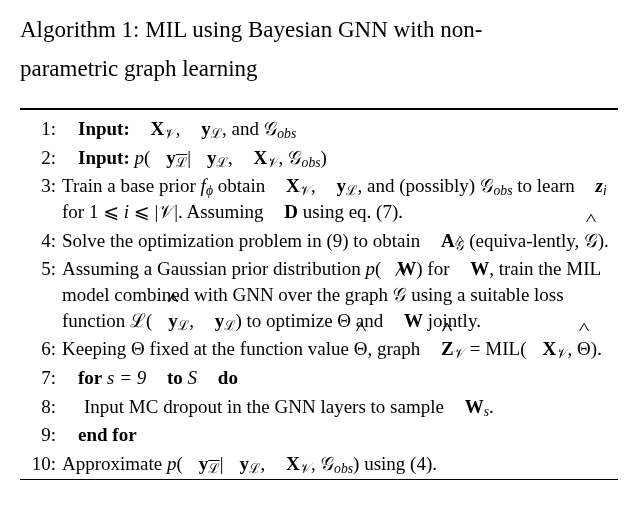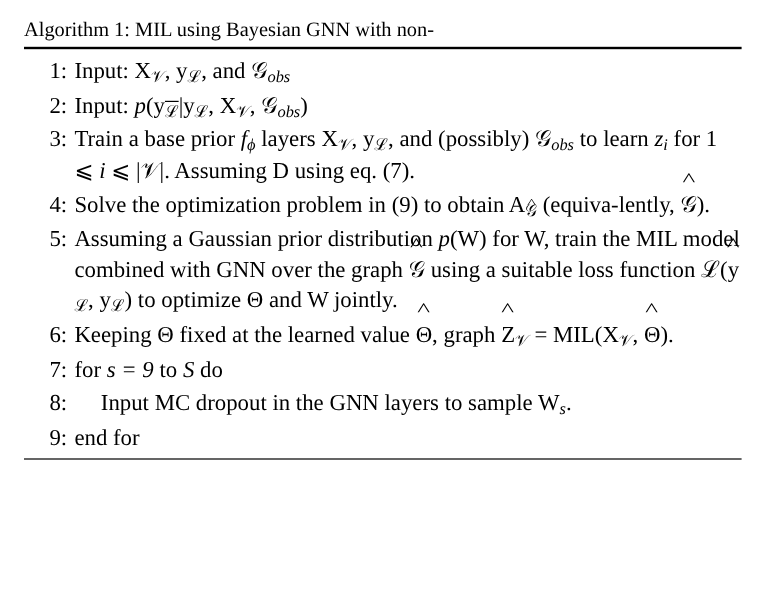--- a/index.html
+++ b/index.html
@@ -15,23 +15,23 @@
     box-sizing: border-box;
     padding: 14px 22px 14px 20px;
     background: #fff;
     font-size: 19px;
     line-height: 1.35;
   }
   .algo-title {
     display: flex;
     flex-wrap: wrap;
     gap: 0.35em;
-    font-size: 17px;
+    font-size: 23px;
     line-height: 1.35;
-    margin-bottom: 2px;
+    margin-bottom: 24px;
   }
   .algo-title .label { }
   .rule-top {
     border-top: 2px solid #000;
     margin: 2px 0 0 0;
   }
   .rule-mid {
     border-top: 1.7px solid #000;
     margin: 2px 0 0 0;
   }
@@ -51,21 +51,21 @@
     text-align: right;
     padding-right: 6px;
     white-space: nowrap;
   }
   ol.steps > li .content {
     flex: 1 1 auto;
     
     text-align: left;
   }
   .indent1 { padding-left: 22px; }
-  .bold { font-weight: normal; }
+  .bold { font-weight: bold; margin-left: 16px; }
   .it { font-style: italic; }
   .math { font-family: "Times New Roman", Times, serif; }
   .cal { font-family: "Lucida Calligraphy", "Apple Chancery", "URW Chancery L", cursive; }
   .ov {
     text-decoration: overline;
     text-decoration-thickness: 1.2px;
   }
   .hat {
     position: relative;
     display: inline-block;
@@ -86,20 +86,21 @@
   sub { vertical-align: -0.25em; }
 </style>
 </head>
 <body>
 
 <div class="page">
 
   <div class="algo-title">
     <span class="label"><span>Algorithm 1:</span>
       <span>MIL using Bayesian GNN with non-</span></span>
+    <span style="flex-basis:100%;">parametric graph learning</span>
   </div>
 
   <div class="rule-top"></div>
 
   <ol class="steps">
 
     <li>
       <span class="num">1:</span>
       <span class="content">
         <span class="bold">Input:</span>
@@ -116,21 +117,21 @@
         <span class="bold">Input:</span>
         <span class="math it">p</span>(<span class="math"><span class="bold">y</span><sub class="cal ov">ℒ</sub></span><span>|</span><span class="math"><span class="bold">y</span><sub class="cal">ℒ</sub></span>,
         <span class="math"><span class="bold">X</span><sub class="cal">𝒱</sub></span>,
         <span class="math"><span class="cal">𝒢</span><sub class="it">obs</sub></span>)
       </span>
     </li>
 
     <li>
       <span class="num">3:</span>
       <span class="content">
-        <span>Train a base prior </span><span class="math it">f</span><sub class="it">ϕ</sub><span> layers </span><span class="math"><span class="bold">X</span><sub class="cal">𝒱</sub></span>,
+        <span>Train a base prior </span><span class="math it">f</span><sub class="it">ϕ</sub><span> obtain </span><span class="math"><span class="bold">X</span><sub class="cal">𝒱</sub></span>,
         <span class="math"><span class="bold">y</span><sub class="cal">ℒ</sub></span>,
         <span>and</span>
         <span>(possibly)</span>
         <span class="math"><span class="cal">𝒢</span><sub class="it">obs</sub></span><span> to learn </span><span class="math"><span class="bold it">z</span><sub class="it">i</sub></span><span> for 1 ⩽ </span><span class="it">i</span><span> ⩽ |𝒱|. Assuming </span><span class="bold">D</span><span> using eq. (7).</span>
       </span>
     </li>
 
     <li>
       <span class="num">4:</span>
       <span class="content">
@@ -141,21 +142,21 @@
     <li>
       <span class="num">5:</span>
       <span class="content">
         <span>Assuming a Gaussian prior distribution </span><span class="it">p</span>(<span class="bold">W</span>)<span> for </span><span class="bold">W</span><span>, train the MIL model combined with GNN over the graph </span><span class="hat cal">𝒢</span><span> using a suitable loss function </span><span class="cal">ℒ</span>(<span class="hat bold">y</span><sub class="cal">ℒ</sub>, <span class="bold">y</span><sub class="cal">ℒ</sub>)<span> to optimize Θ and </span><span class="bold">W</span><span> jointly.</span>
       </span>
     </li>
 
     <li>
       <span class="num">6:</span>
       <span class="content">
-        <span>Keeping Θ fixed at the learned value </span><span class="hat">Θ</span><span>, graph </span><span class="hat bold">Z</span><sub class="cal">𝒱</sub><span> = </span><span>MIL</span><span>(</span><span class="bold">X</span><sub class="cal">𝒱</sub>, <span class="hat">Θ</span><span>).</span>
+        <span>Keeping Θ fixed at the function value </span><span class="hat">Θ</span><span>, graph </span><span class="hat bold">Z</span><sub class="cal">𝒱</sub><span> = </span><span>MIL</span><span>(</span><span class="bold">X</span><sub class="cal">𝒱</sub>, <span class="hat">Θ</span><span>).</span>
       </span>
     </li>
 
     <li>
       <span class="num">7:</span>
       <span class="content">
         <span class="bold">for</span>
         <span class="it">s = 9</span>
         <span class="bold">to</span>
         <span class="it">S</span>
@@ -170,17 +171,25 @@
       </span>
     </li>
 
     <li>
       <span class="num">9:</span>
       <span class="content">
         <span class="bold">end for</span>
       </span>
     </li>
 
+    <li>
+      <span class="num">10:</span>
+      <span class="content">
+        <span>Approximate </span><span class="it">p</span>(<span class="bold">y</span><sub class="cal ov">ℒ</sub><span>|</span><span class="bold">y</span><sub class="cal">ℒ</sub>,
+        <span class="bold">X</span><sub class="cal">𝒱</sub>,
+        <span class="cal">𝒢</span><sub class="it">obs</sub>)<span> using (4).</span>
+      </span>
+    </li>
 
   </ol>
 
   <div class="rule-mid"></div>
 </div>
 
 </body></html>

